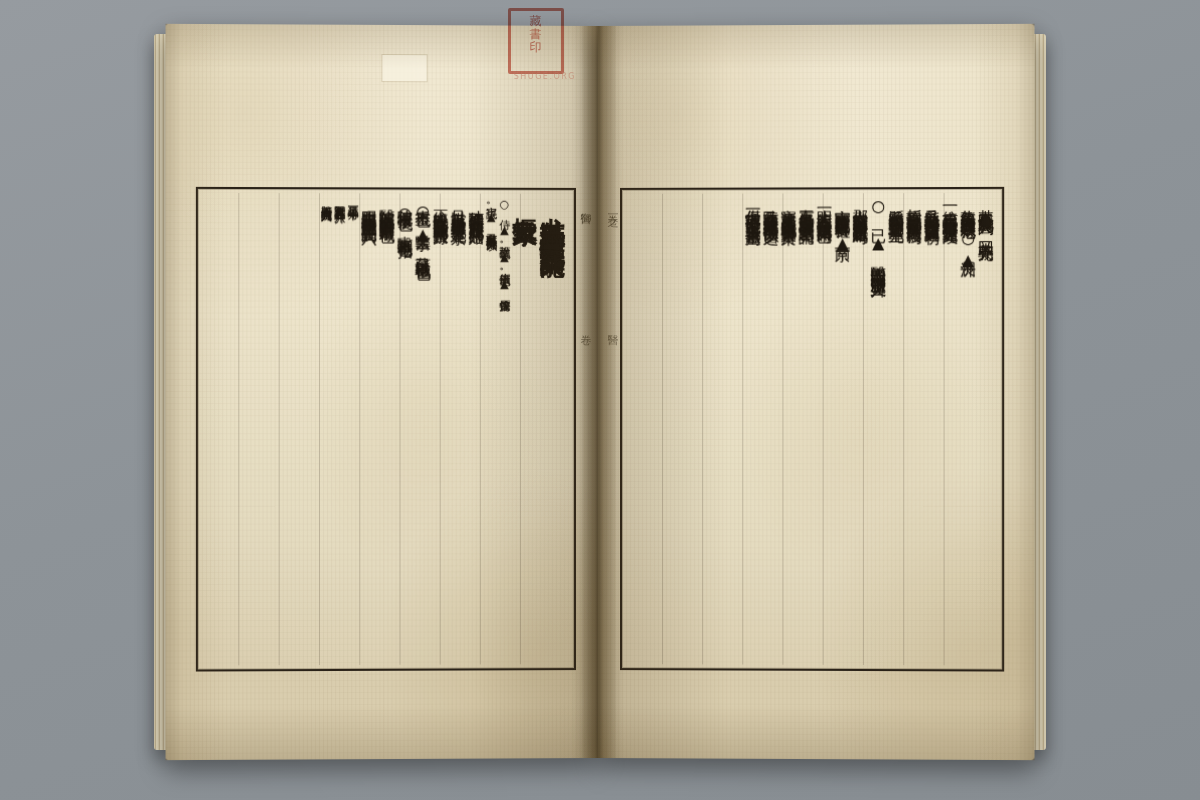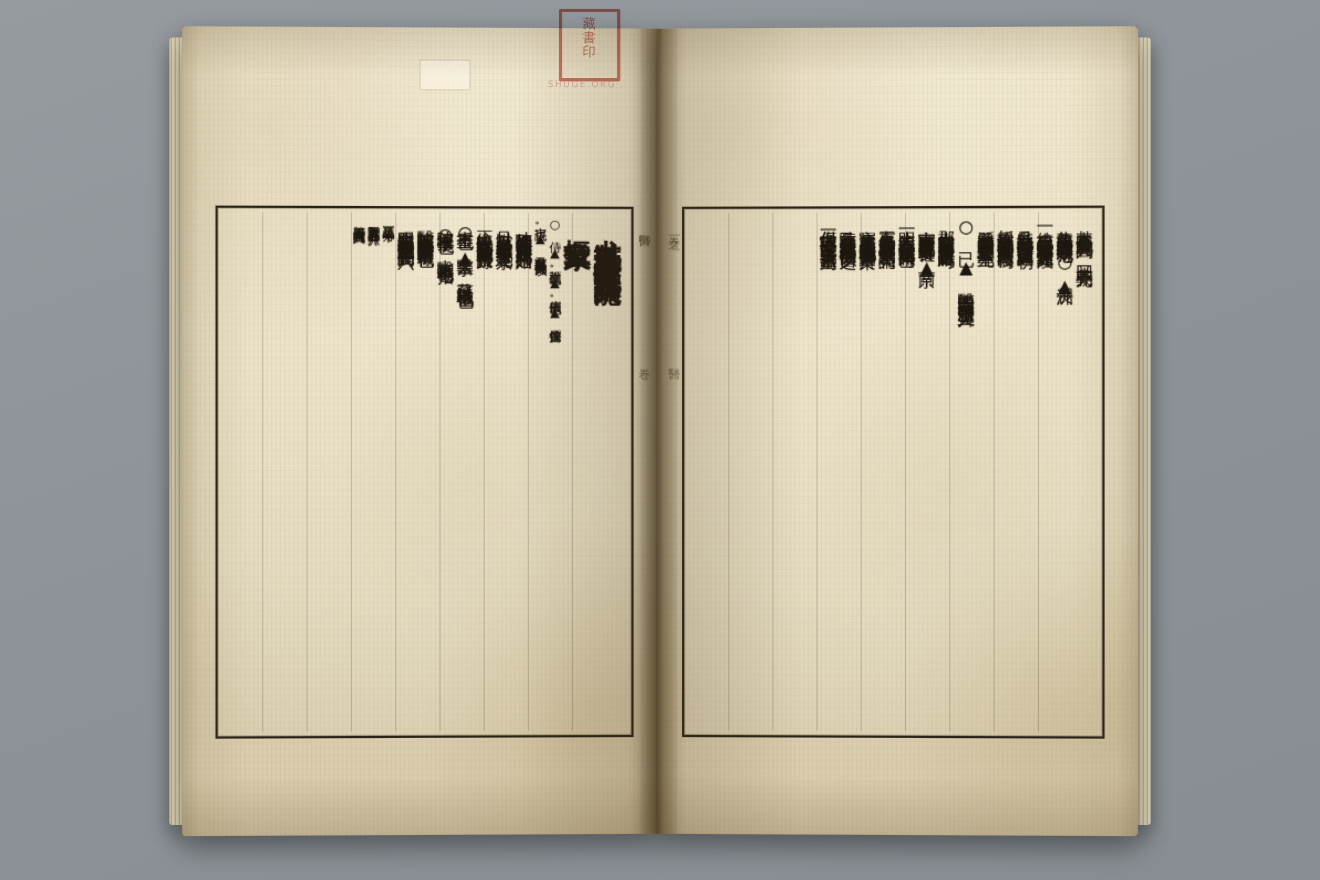--- a/index.html
+++ b/index.html
@@ -205,21 +205,21 @@
   }
   #seal .sl {
     display: block;
     writing-mode: horizontal-tb;
   }
   #watermark {
     position: absolute;
     left: 498px;
     top: 72px;
     width: 78px;
-    text-align: left;
+    text-align: right;
     font-size: 8px;
     letter-spacing: 1.5px;
     color: rgba(190,120,100,0.55);
     font-family: "DejaVu Sans", sans-serif;
   }
 
   
   #patch {
     position: absolute;
     left: 215px;

